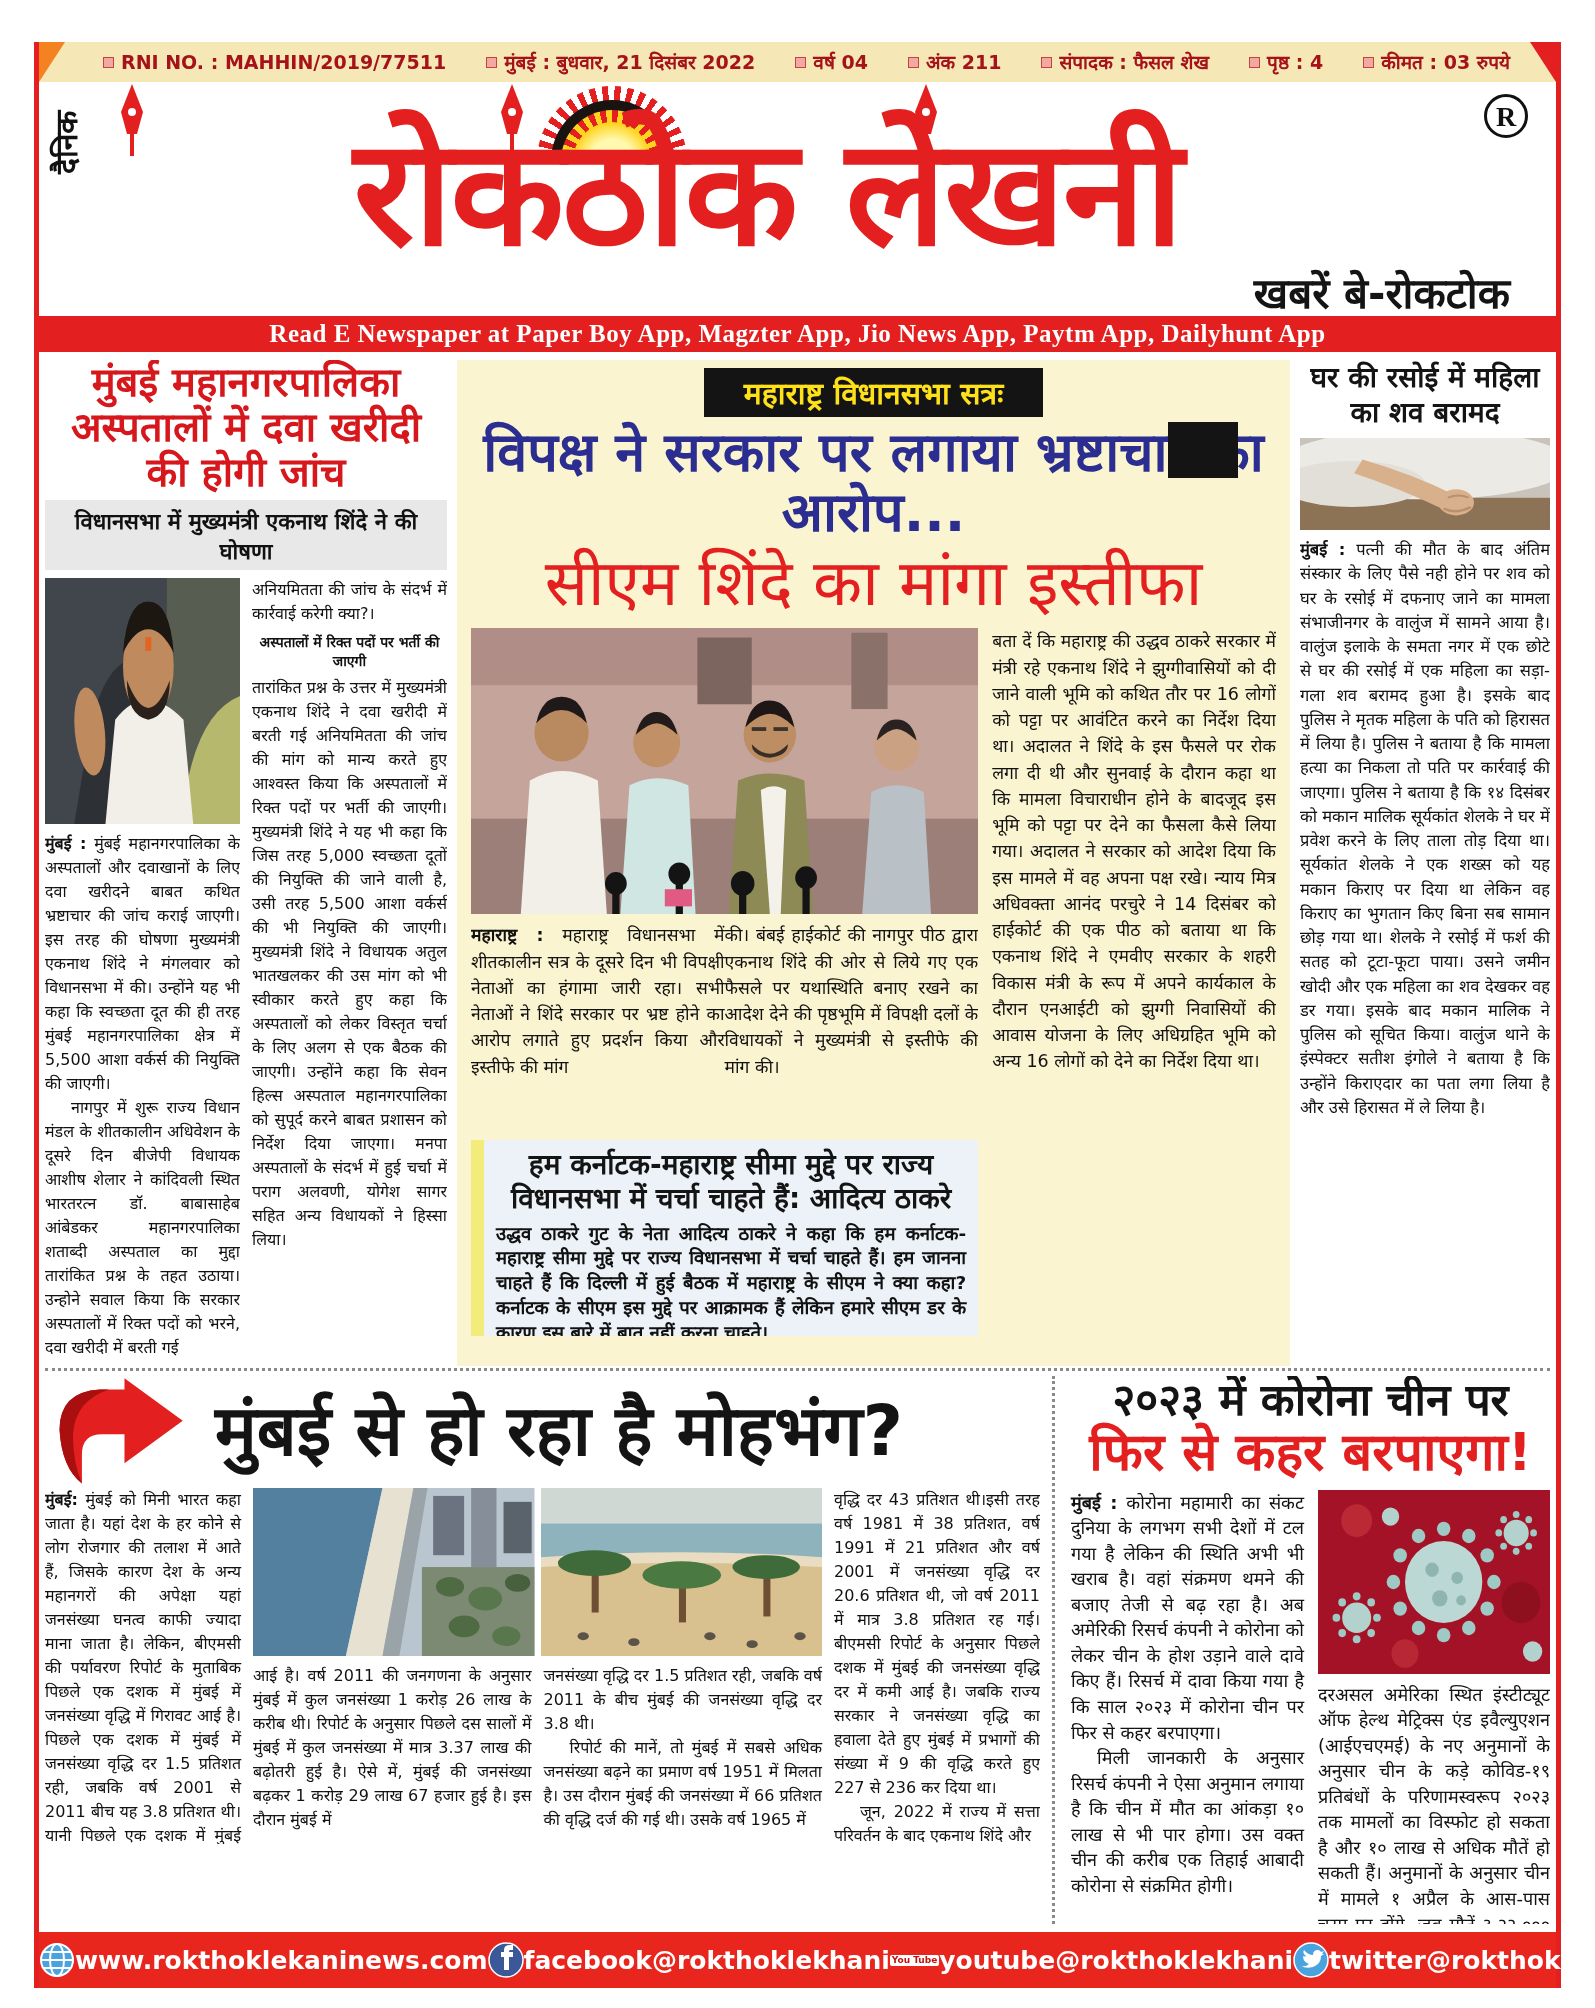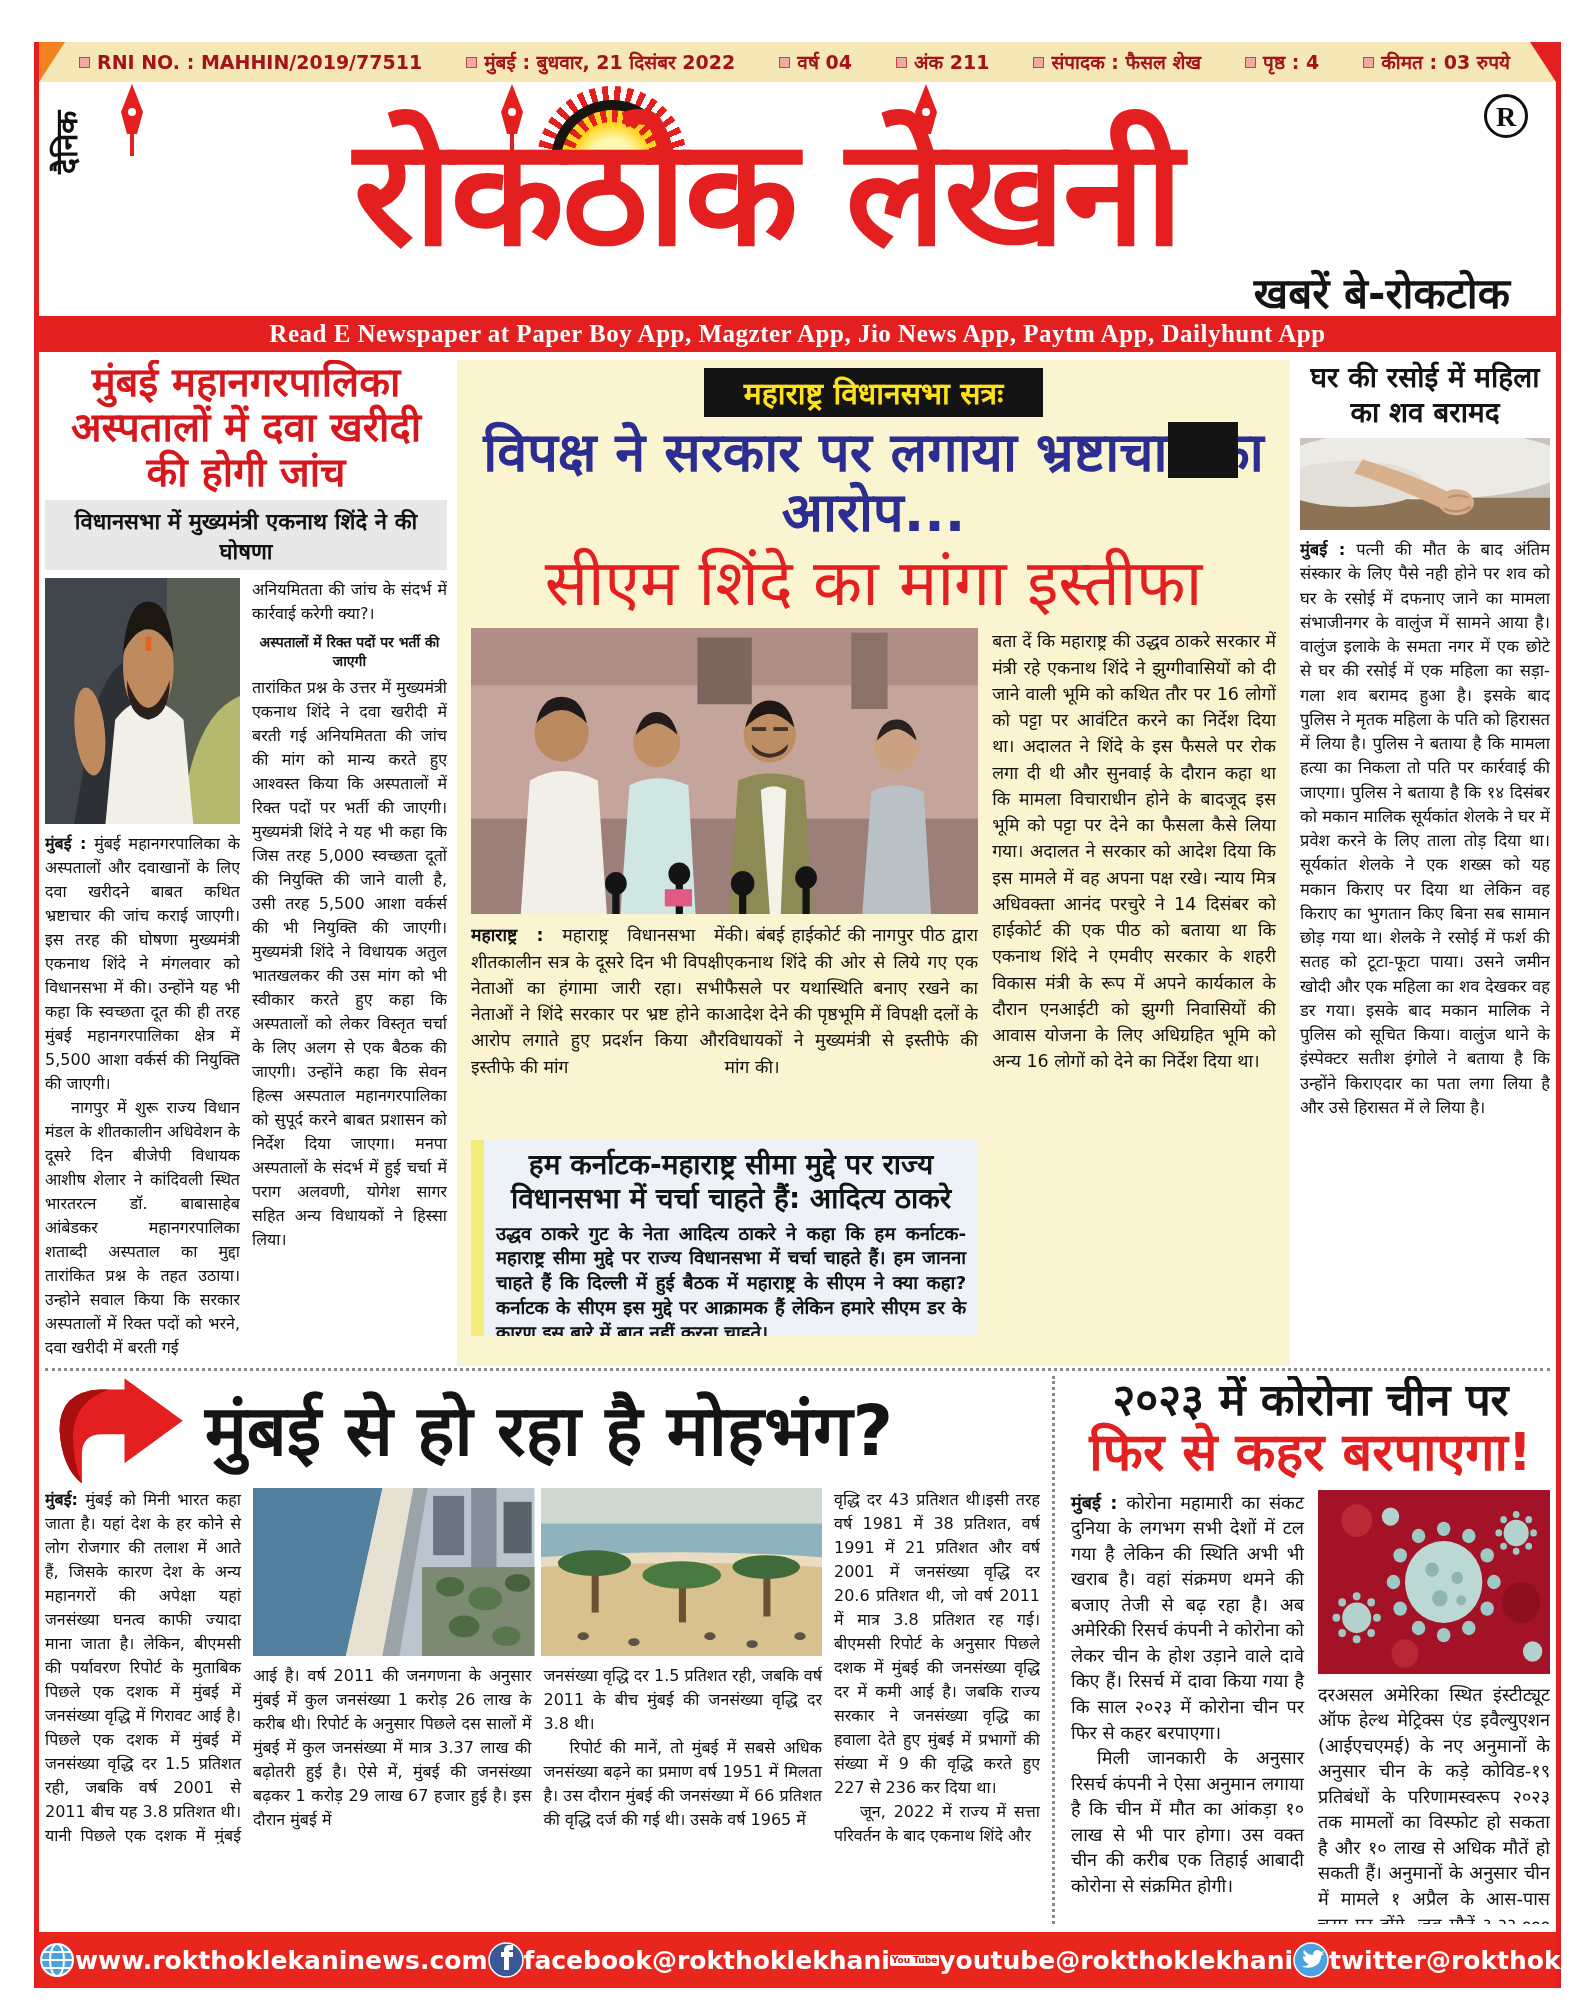--- a/index.html
+++ b/index.html
@@ -5,21 +5,21 @@
   * { margin:0; padding:0; box-sizing:border-box; }
   body { background:#dddddd; font-family:"DejaVu Sans", sans-serif; }
   .page { position:relative; width:1595px; height:2008px; margin:0 auto; background:#ffffff; overflow:hidden; }
 
   
   .side-rule { position:absolute; top:42px; bottom:20px; width:5px; background:#e3201f; }
   .side-rule.left { left:34px; } .side-rule.right { right:34px; }
 
   
   .topbar { position:absolute; top:42px; left:39px; right:39px; height:40px; background:#f6e8b6;
-            display:flex; align-items:center; justify-content:space-between; padding:0 46px 0 40px; }
+            display:flex; align-items:center; justify-content:space-between; padding:0 46px 0 64px; }
   .tb-item { display:flex; align-items:center; gap:7px; color:#a5121a; font-weight:bold;
              font-size:19px; white-space:nowrap; }
   .tb-sq { width:11px; height:11px; background:#f2a9a4; border:1px solid #c4443e; flex:0 0 auto; }
   .corner-tri { position:absolute; top:0; width:0; height:0; }
   .corner-tri.left  { left:0;  border-top:40px solid #f58220; border-right:26px solid transparent; }
   .corner-tri.right { right:0; border-top:40px solid #e3201f; border-left:26px solid transparent; }
 
   
   .masthead { position:absolute; top:84px; left:39px; right:39px; height:232px; }
   .daily { position:absolute; left:6px; top:90px; transform:rotate(-90deg); transform-origin:left top;
@@ -90,21 +90,21 @@
   .kitchen p.body { font-size:16.5px; line-height:1.47; }
 
   
   .dotted-h { position:absolute; top:1368px; left:45px; right:45px; border-top:3px dotted #8a8a8a; }
 
   
   .bottom-grid { position:absolute; top:1376px; left:45px; right:45px; height:548px;
                  display:grid; grid-template-columns:1fr 498px; }
   
   .mumbai { padding-right:12px; overflow:hidden; }
-  .mumbai .head-row { display:flex; align-items:center; gap:10px; }
+  .mumbai .head-row { display:flex; align-items:center; gap:20px; }
   .mumbai .arrow { width:150px; height:112px; flex:0 0 auto; }
   .mumbai .headline { font-size:70px; font-weight:800; color:#141414; white-space:nowrap; line-height:1.05; }
   .mumbai .subheadline { color:#d6171b; font-size:31px; font-weight:800; border-bottom:4px solid #c4120f;
                          padding-bottom:6px; margin:2px 0 10px; white-space:nowrap; overflow:hidden; }
   .mumbai .m-body { display:flex; gap:12px; height:356px; overflow:hidden; }
   .mumbai .m-col1 { flex:0 0 196px; } .mumbai .m-col4 { flex:0 0 206px; }
   .mumbai .m-mid { flex:1; }
   .m-photos { display:flex; gap:6px; height:168px; margin-bottom:8px; }
   .m-photos figure { flex:1; } .m-photos svg { width:100%; height:100%; display:block; }
   .m-mid-cols { display:flex; gap:12px; } .m-mid-cols > div { flex:1; }

